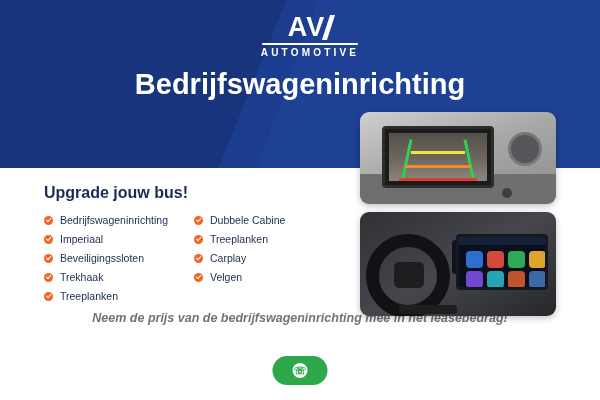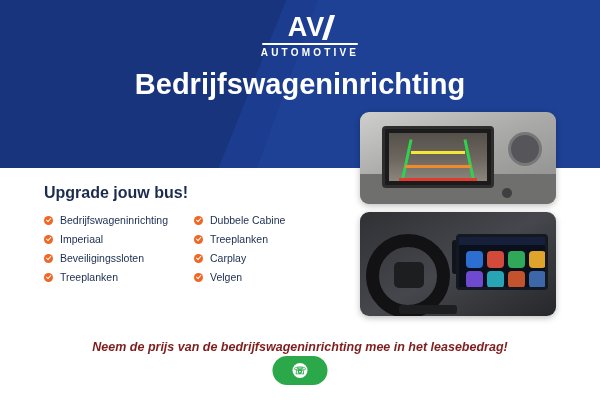--- a/index.html
+++ b/index.html
@@ -166,26 +166,26 @@
     background:#0a0f1c; border:3px solid #141821; border-radius:4px; overflow:hidden;
   }
   .p2-tile { position:absolute; width:17px; height:17px; border-radius:4px; }
   .p2-strip { position:absolute; left:0; right:0; top:0; height:8px; background:#16203a;}
   .p2-cluster { position:absolute; left:92px; top:28px; width:32px; height:34px; background:#10141d; border-radius:3px; }
   .p2-glow { position:absolute; left:96px; top:36px; width:24px; height:6px; background:#3a7bd5; border-radius:2px; opacity:.8;}
 
   
   .tagline {
     position: absolute;
-    left: 0; right: 0; top: 340px;
+    left: 0; right: 0; top: 311px;
     text-align: center;
     font-size: 12.5px;
     font-style: italic;
     font-weight: bold;
-    color: #7f1d1d;
+    color: #737373;
     z-index: 3;
   }
   
   .cta {
     position: absolute;
     left: 50%; top: 356px;
     transform: translateX(-50%);
     background: #2aa84a;
     color: #ffffff;
     border: none;
@@ -239,20 +239,24 @@
           <span class="bullet"></span>
           <span>Bedrijfswageninrichting</span>
         </div>
         <div class="item">
           <span class="bullet"></span>
           <span>Imperiaal</span>
         </div>
         <div class="item">
           <span class="bullet"></span>
           <span>Beveiligingssloten</span>
+        </div>
+        <div class="item">
+          <span class="bullet"></span>
+          <span>Trekhaak</span>
         </div>
         <div class="item">
           <span class="bullet"></span>
           <span>Treeplanken</span>
         </div>
       </div>
       <div class="col right">
         <div class="item">
           <span class="bullet"></span>
           <span>Dubbele Cabine</span>

